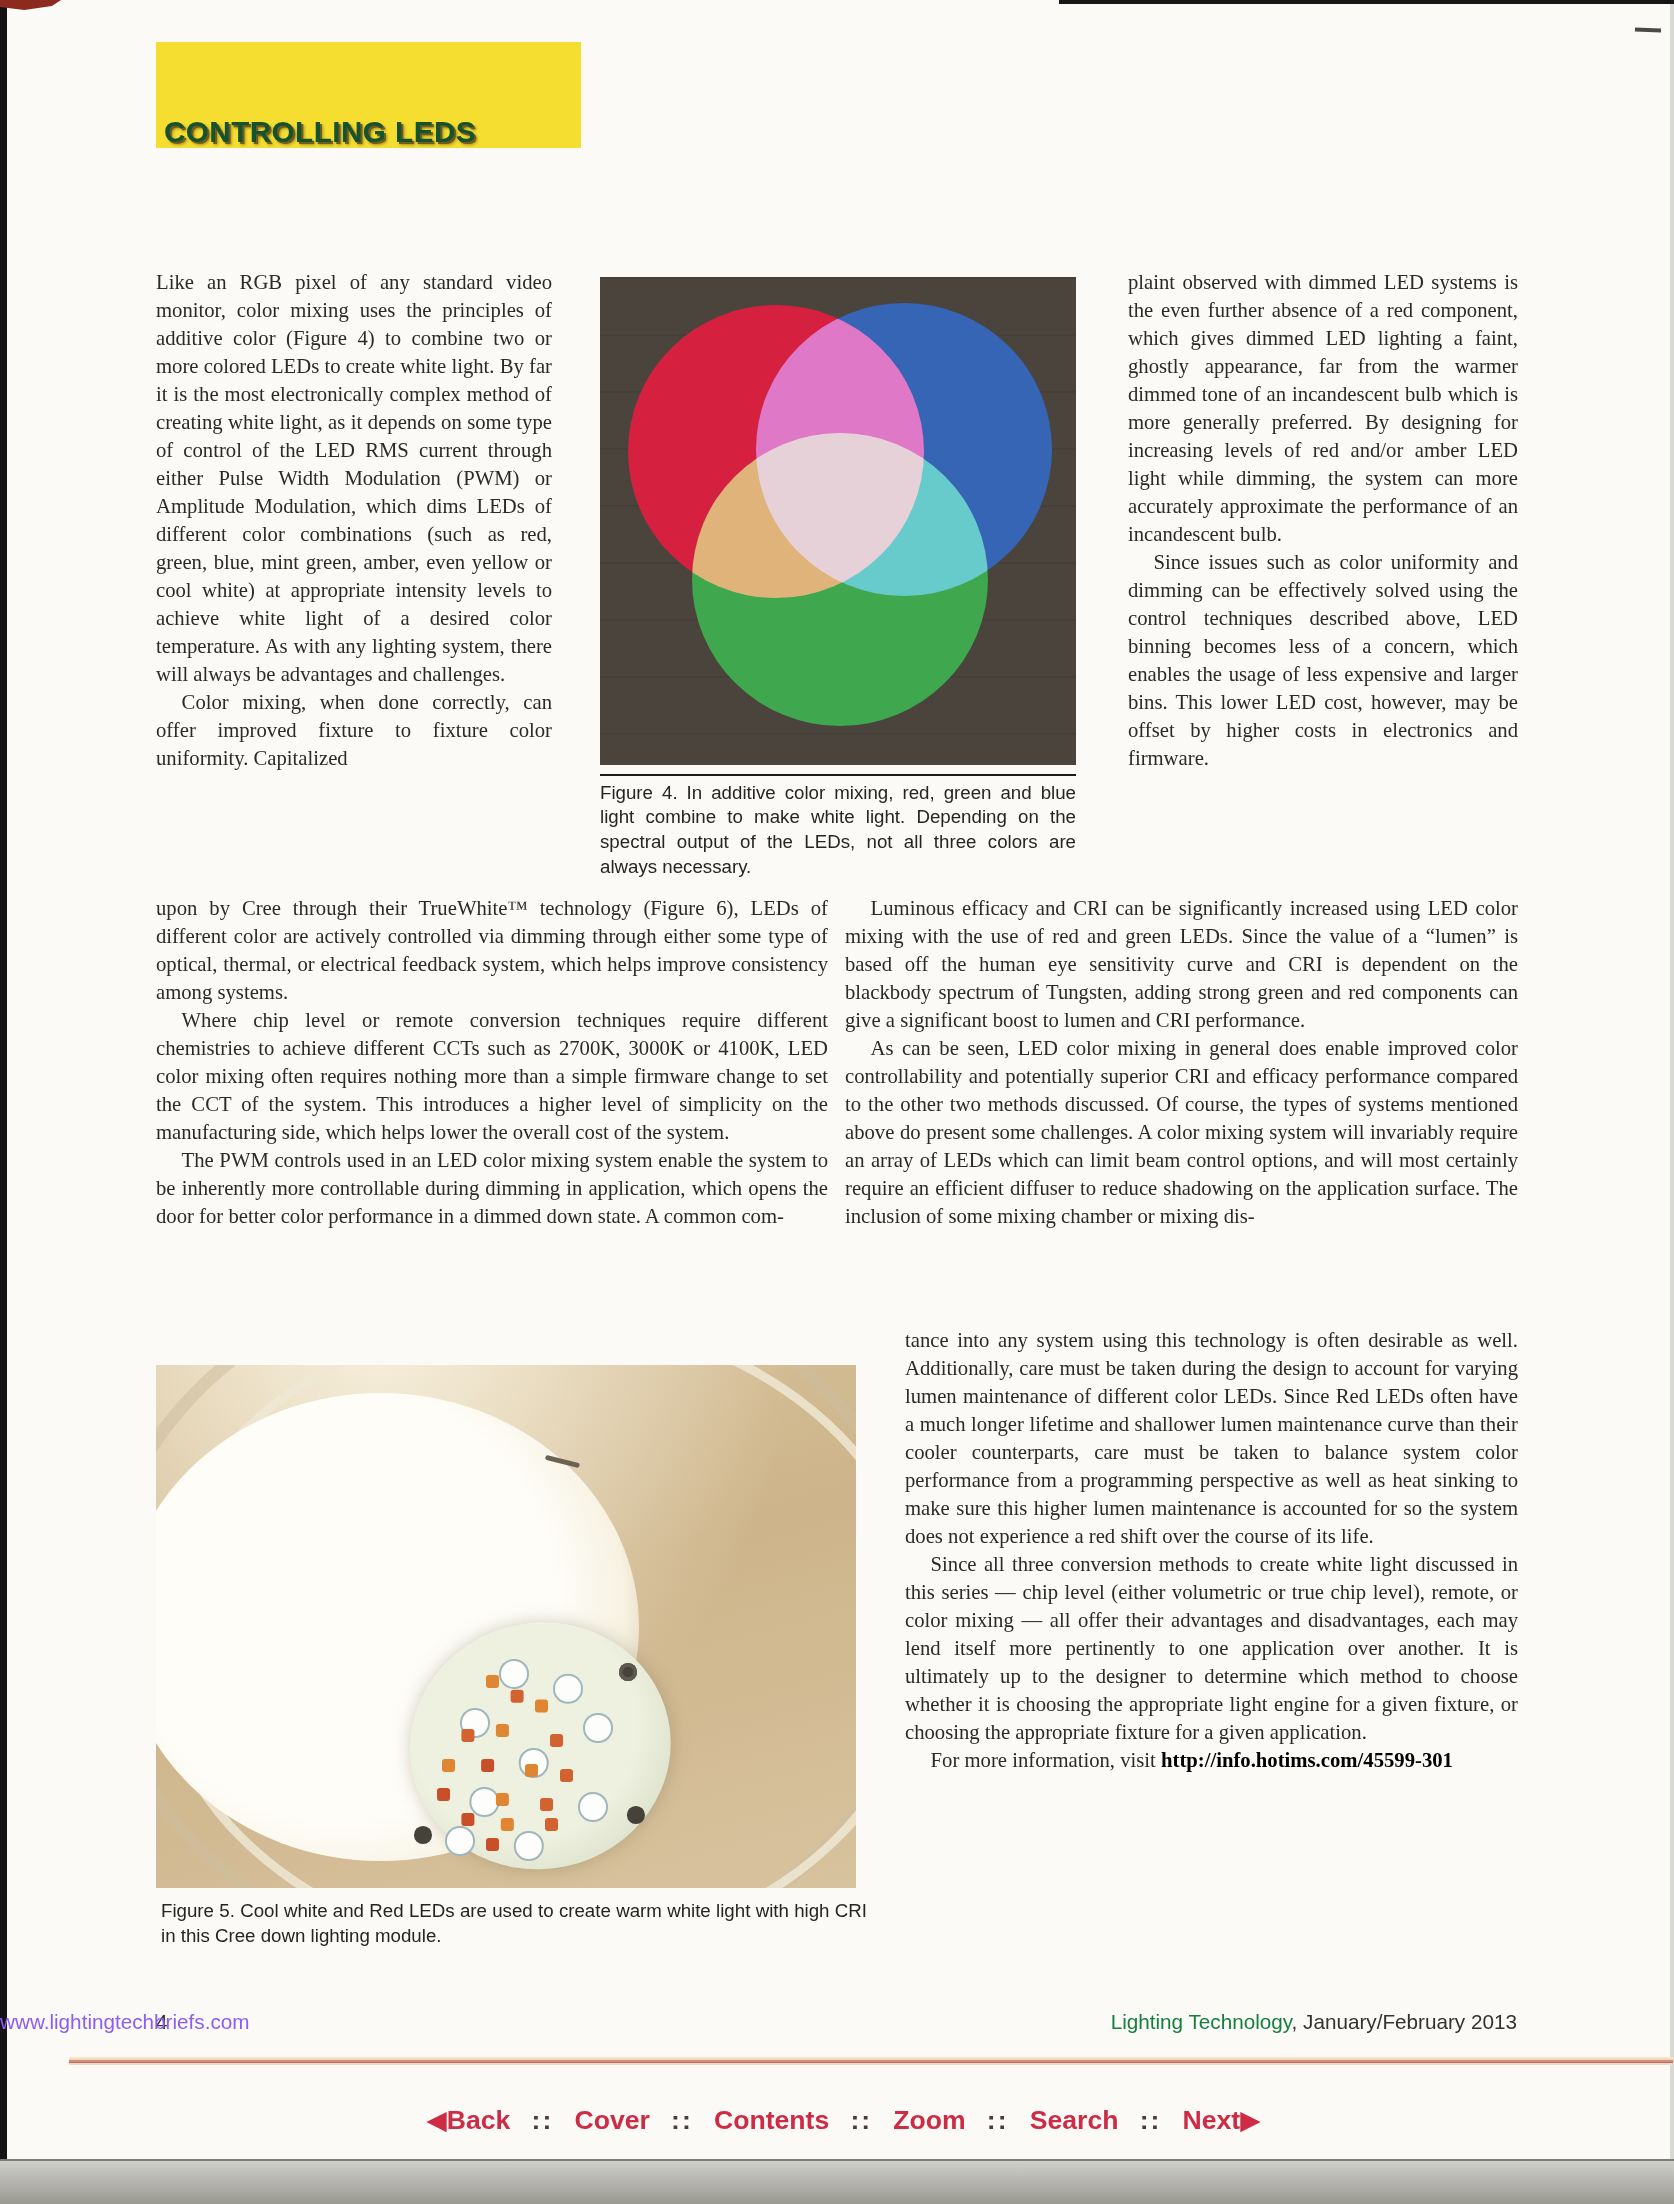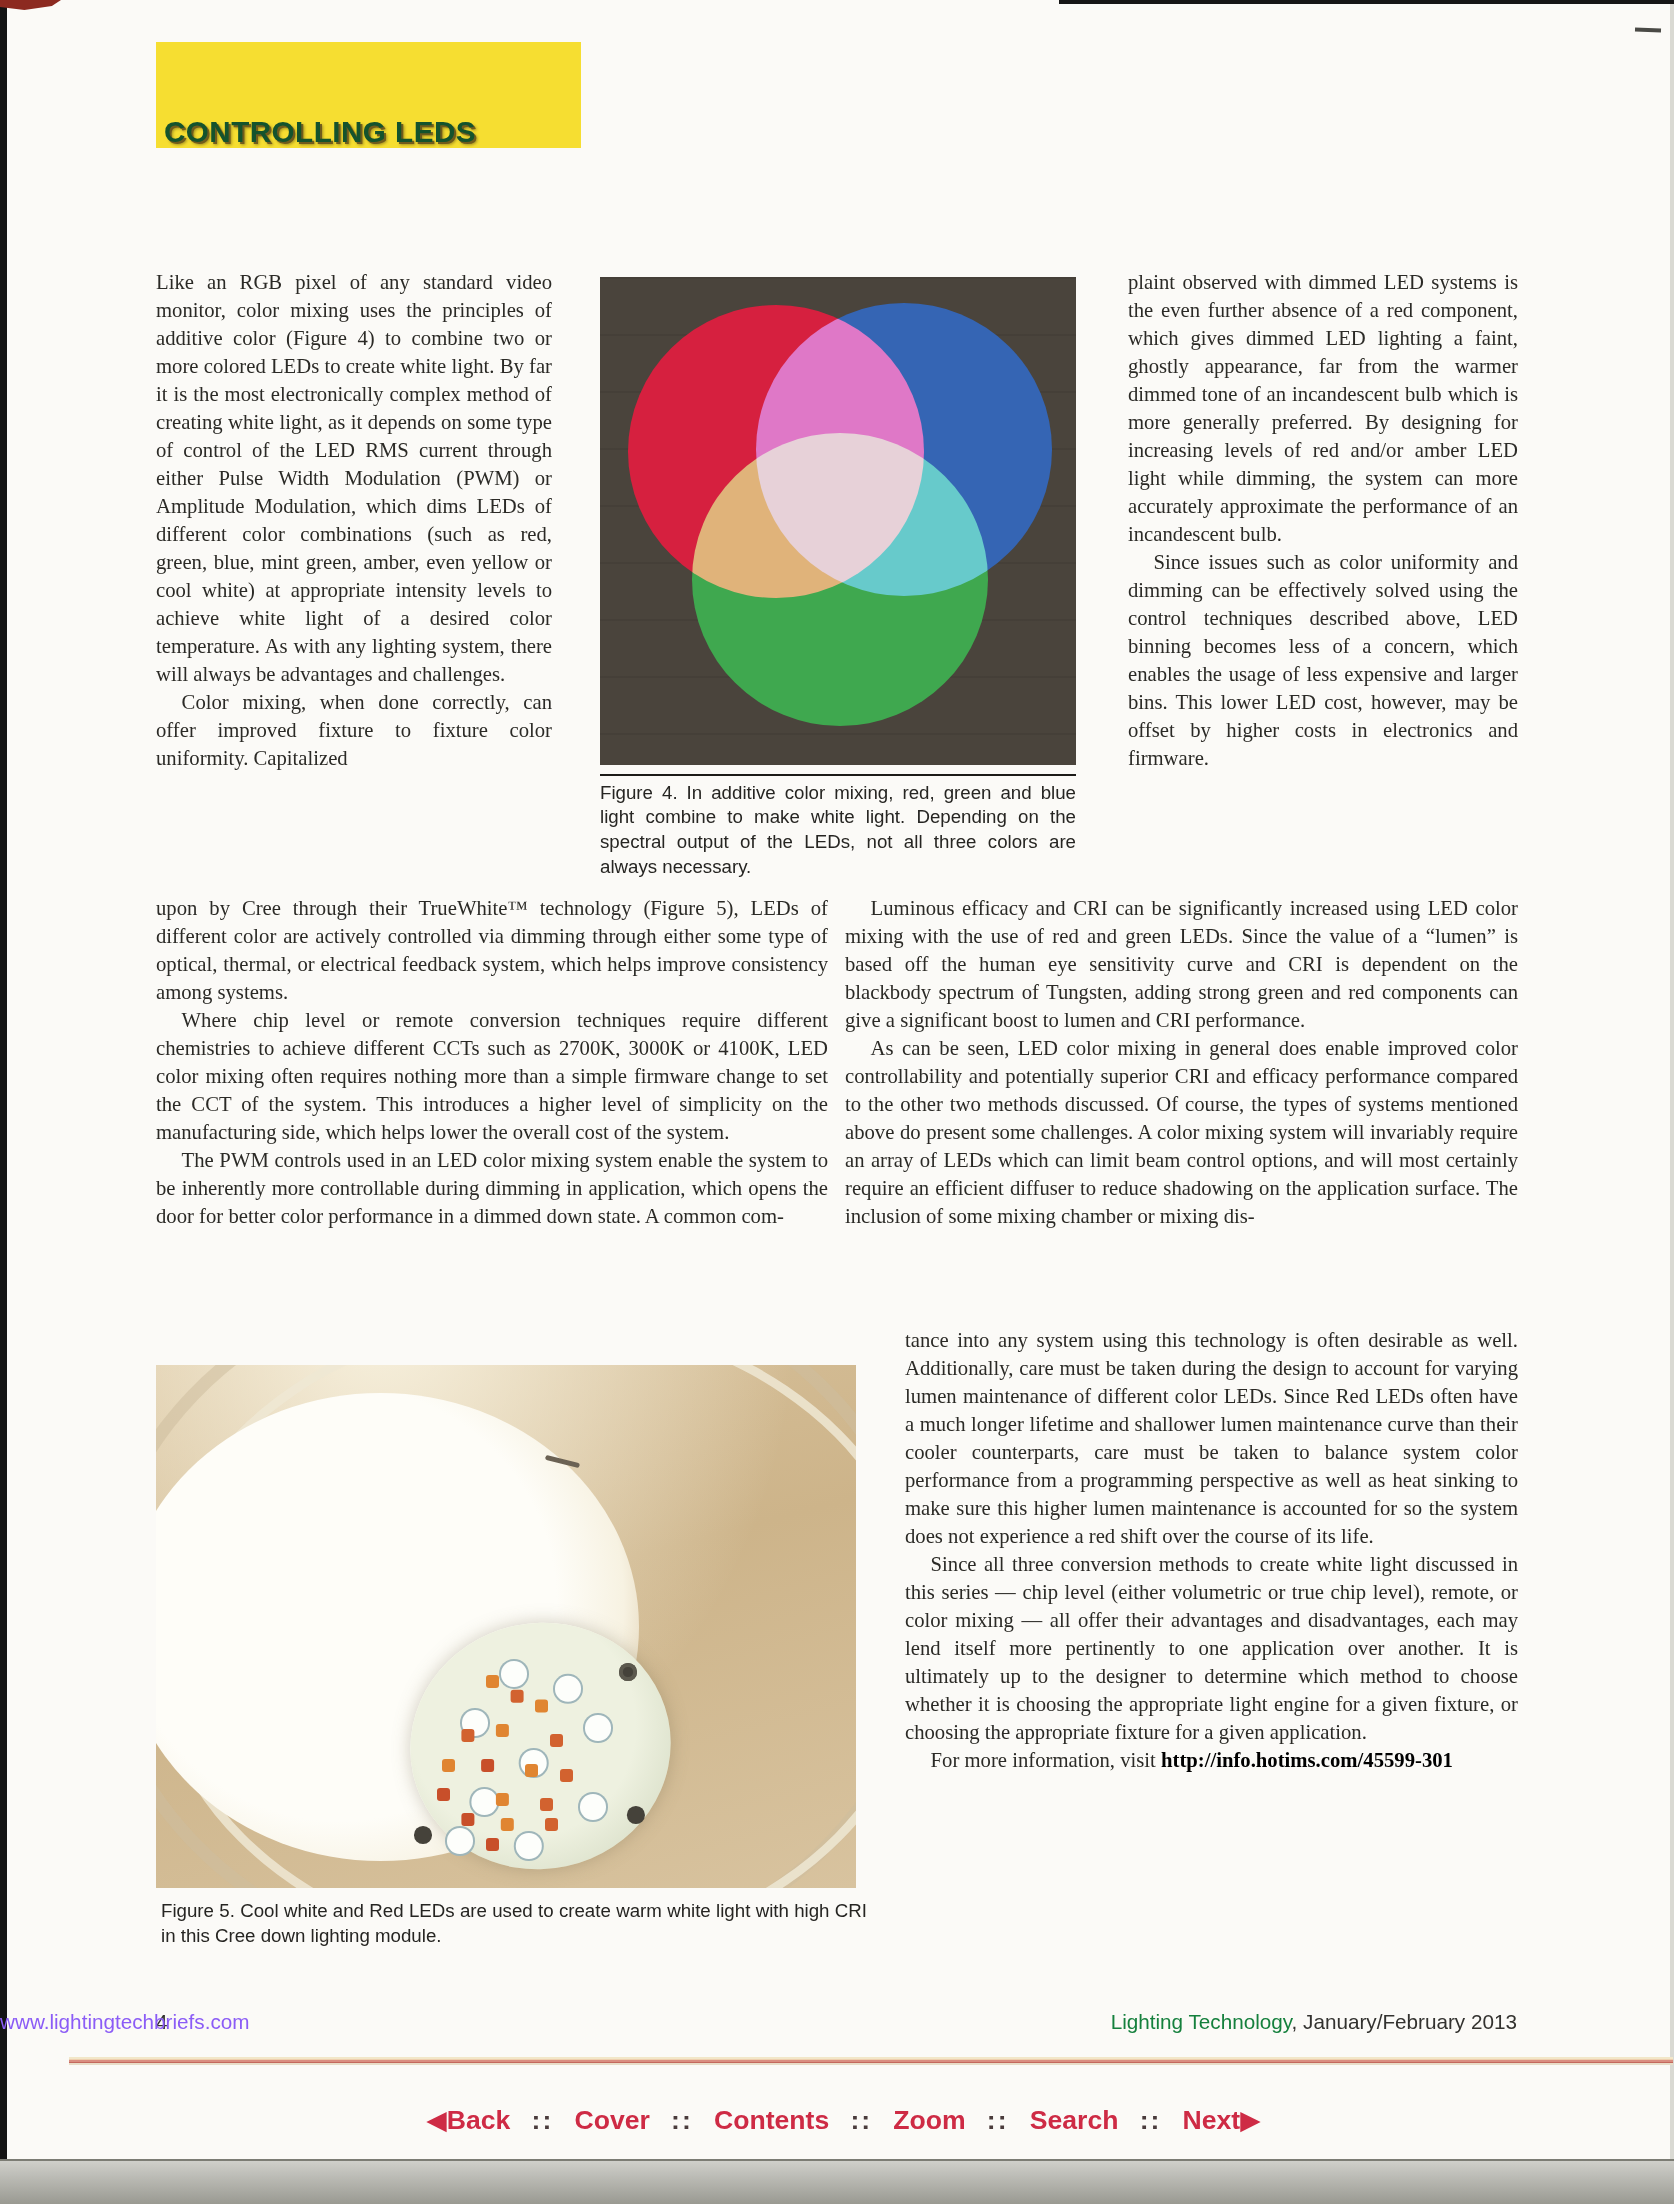--- a/index.html
+++ b/index.html
@@ -117,21 +117,21 @@
     </div>
   </figure>
   <div class="caption cap4">Figure 4. In additive color mixing, red, green and blue light combine to make white light.  Depending on the spectral output of the LEDs, not all three colors are always necessary.</div>
 
   <div class="col col-right-top">
     <p>plaint observed with dimmed LED systems is the even further absence of a red component, which gives dimmed LED lighting a faint, ghostly appearance, far from the warmer dimmed tone of an incandescent bulb which is more generally preferred.  By designing for increasing levels of red and/or amber LED light while dimming, the system can more accurately approximate the performance of an incandescent bulb.</p>
     <p class="ind">Since issues such as color uniformity and dimming can be effectively solved using the control techniques described above, LED binning becomes less of a concern, which enables the usage of less expensive and larger bins.  This lower LED cost, however, may be offset by higher costs in electronics and firmware.</p>
   </div>
 
   <div class="col mid-left">
-    <p>upon by Cree through their TrueWhite™ technology (Figure 5), LEDs of different color are actively controlled via dimming through either some type of optical, thermal, or electrical feedback system, which helps improve consistency among systems.</p>
+    <p>upon by Cree through their TrueWhite™ technology (Figure 6), LEDs of different color are actively controlled via dimming through either some type of optical, thermal, or electrical feedback system, which helps improve consistency among systems.</p>
     <p class="ind">Where chip level or remote conversion techniques require different chemistries to achieve different CCTs such as 2700K, 3000K or 4100K, LED color mixing often requires nothing more than a simple firmware change to set the CCT of the system.  This introduces a higher level of simplicity on the manufacturing side, which helps lower the overall cost of the system.</p>
     <p class="ind">The PWM controls used in an LED color mixing system enable the system to be inherently more controllable during dimming in application, which opens the door for better color performance in a dimmed down state.  A common com-</p>
   </div>
 
   <div class="col mid-right">
     <p class="ind">Luminous efficacy and CRI can be significantly increased using LED color mixing with the use of red and green LEDs. Since the value of a “lumen” is based off the human eye sensitivity curve and CRI is dependent on the blackbody spectrum of Tungsten, adding strong green and red components can give a significant boost to lumen and CRI performance.</p>
     <p class="ind">As can be seen, LED color mixing in general does enable improved color controllability and potentially superior CRI and efficacy performance compared to the other two methods discussed.  Of course, the types of systems mentioned above do present some challenges.  A color mixing system will invariably require an array of LEDs which can limit beam control options, and will most certainly require an efficient diffuser to reduce shadowing on the application surface.  The inclusion of some mixing chamber or mixing dis-</p>
   </div>
 
   <div class="col right-lower">

